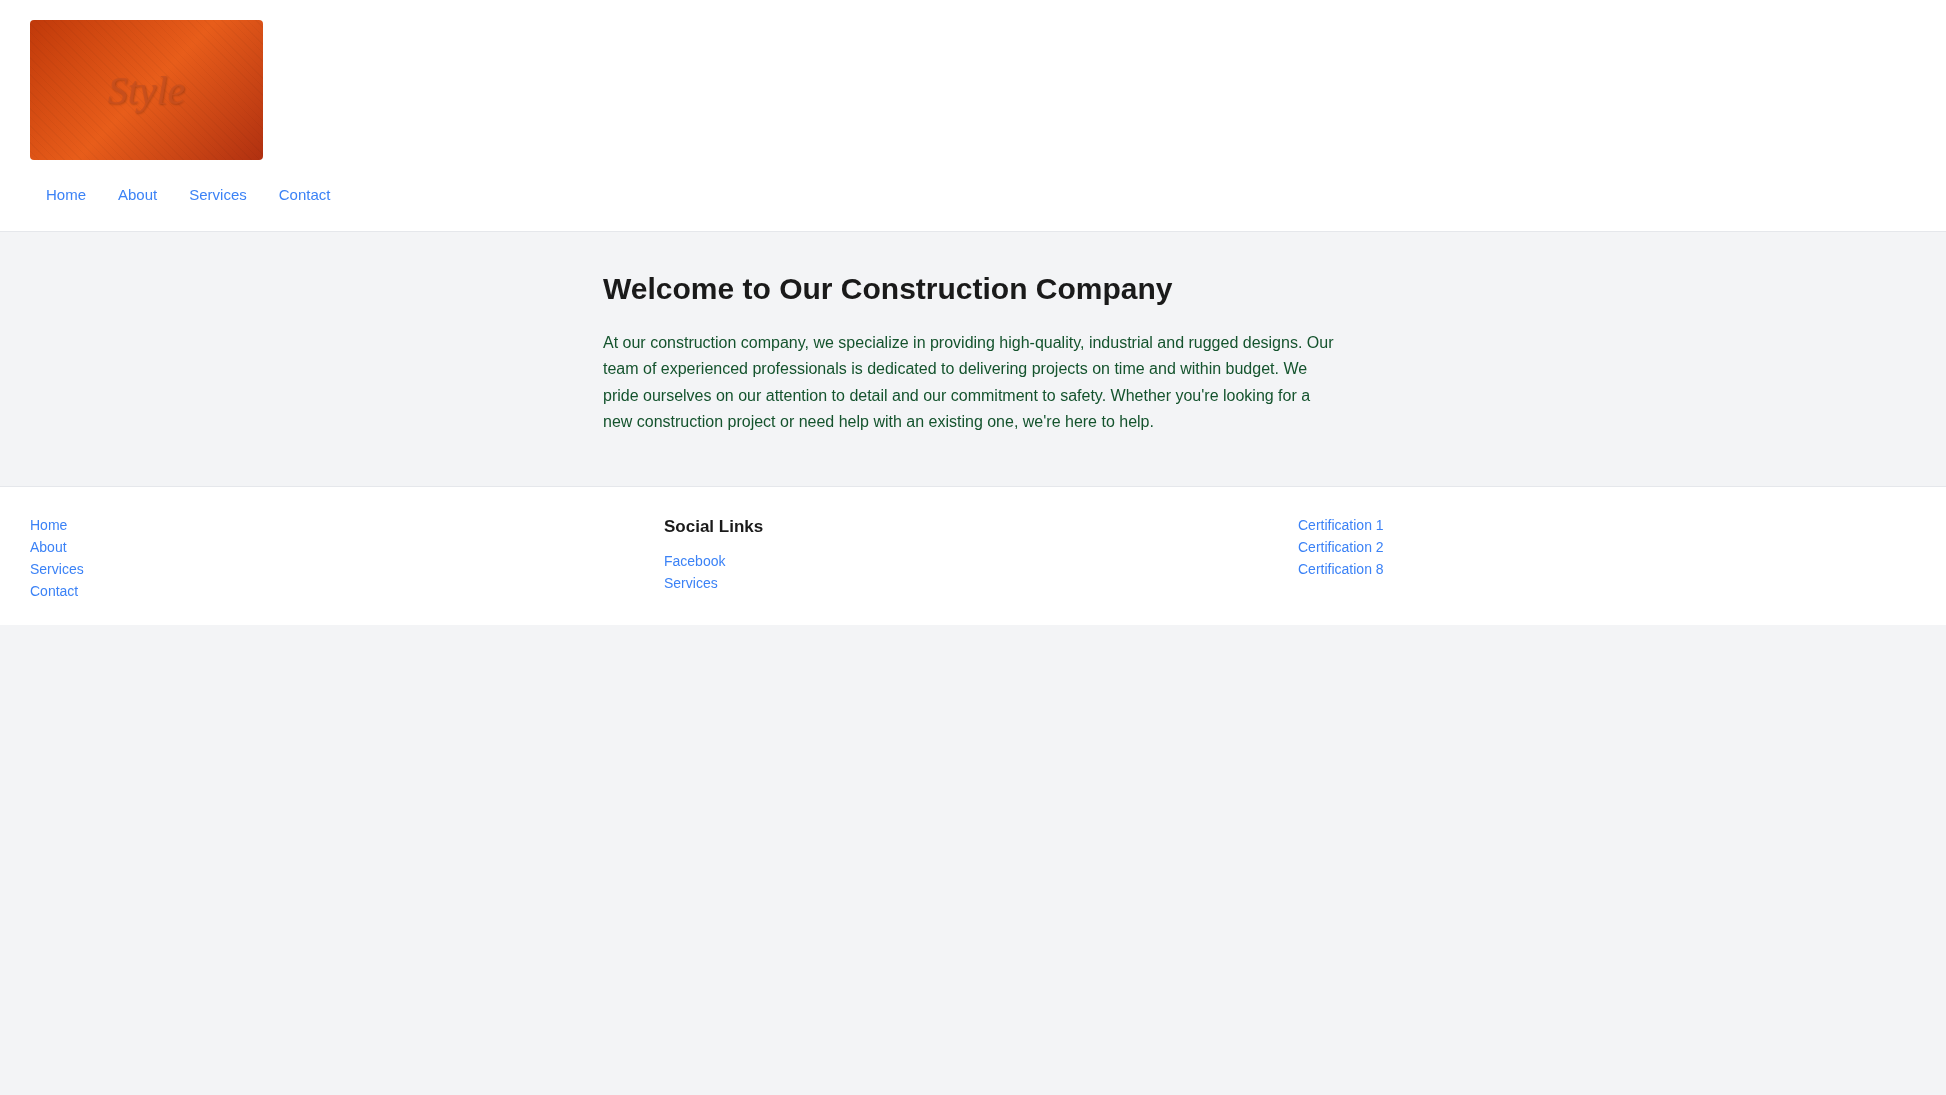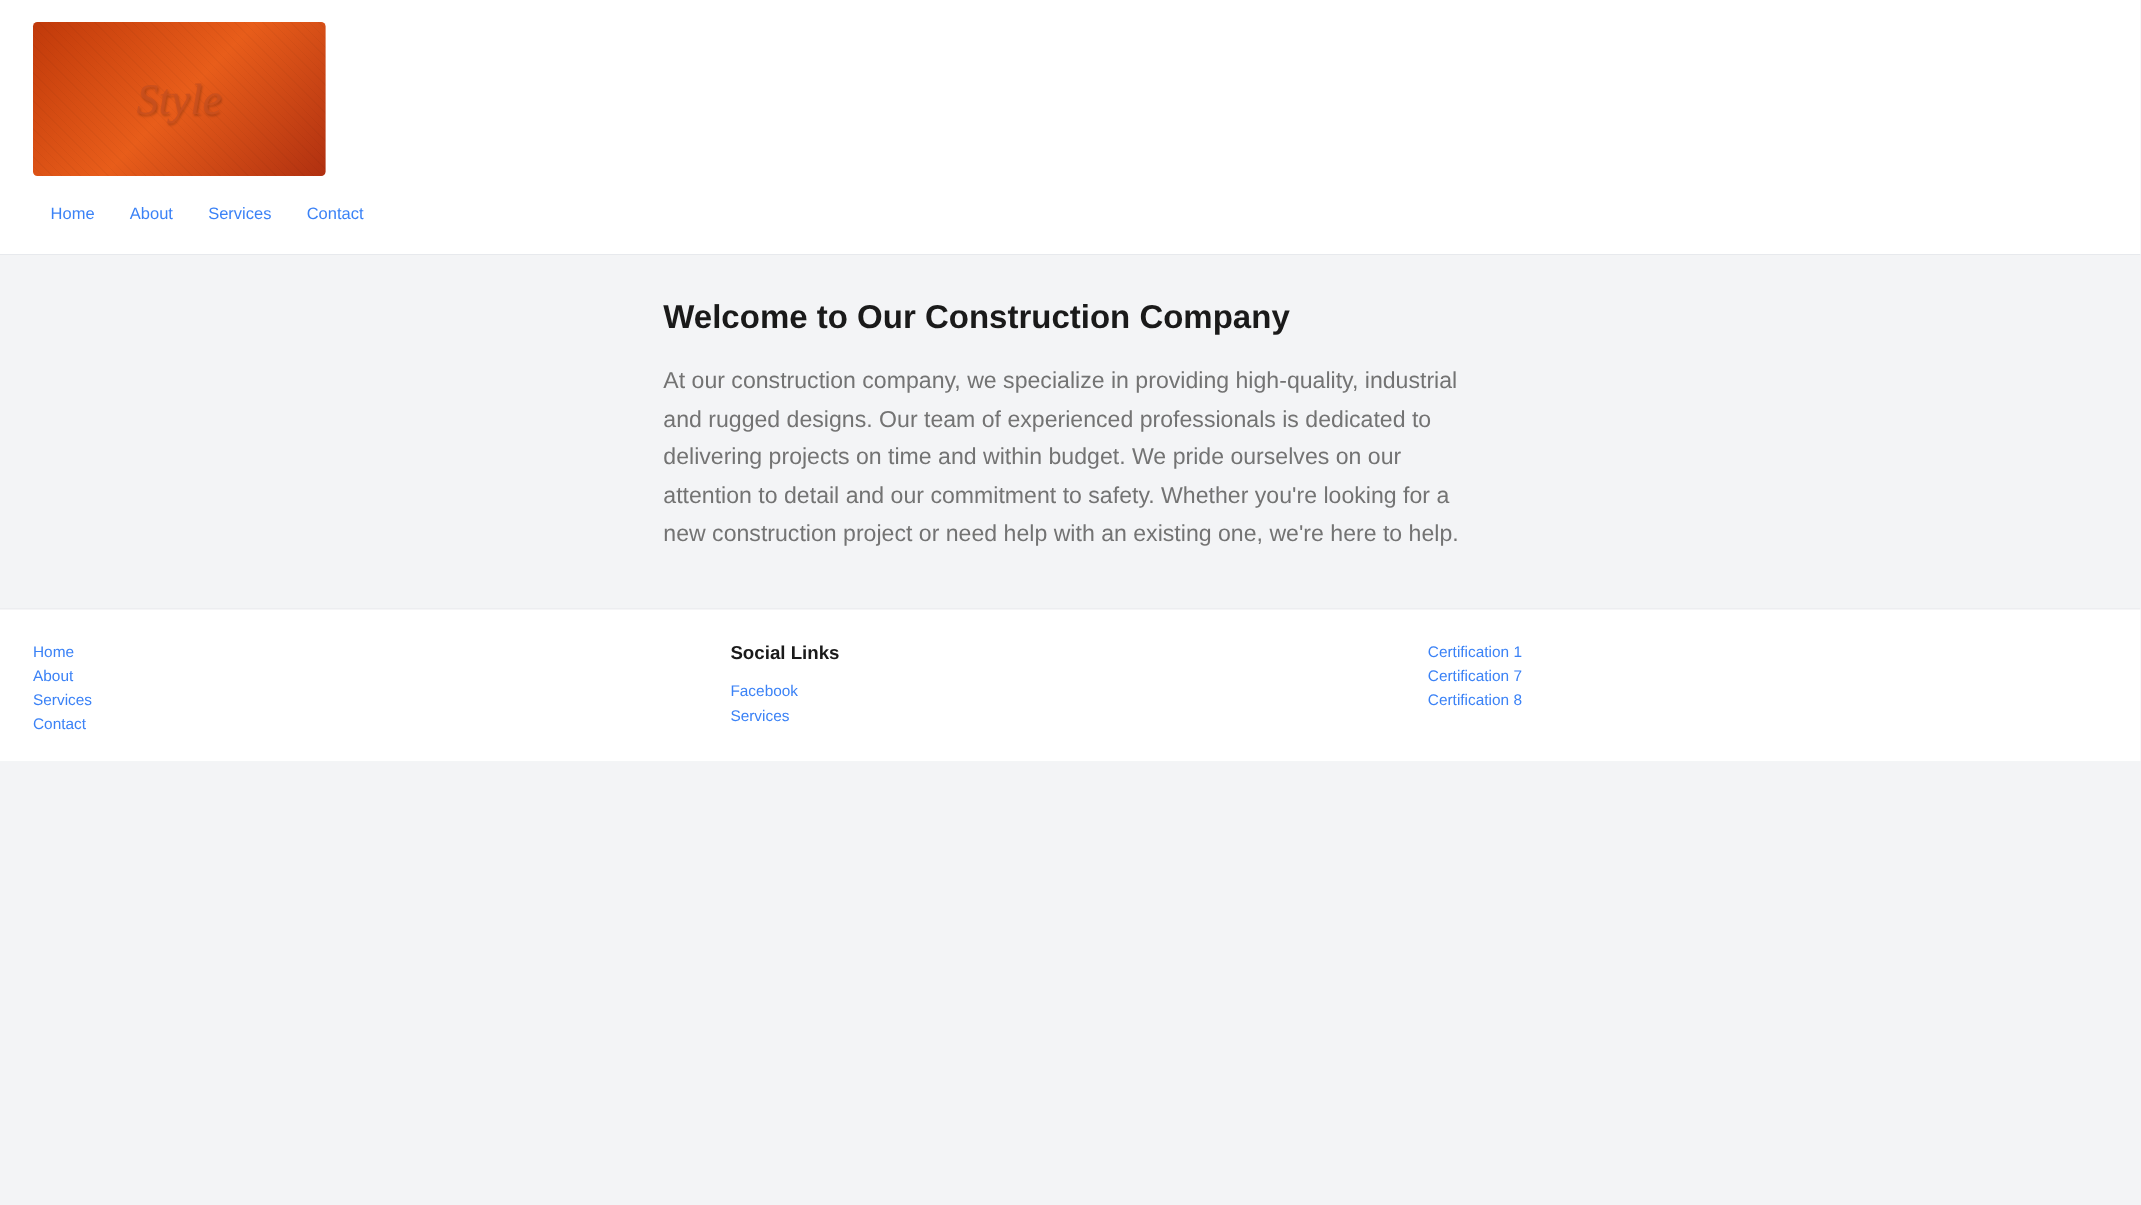--- a/index.html
+++ b/index.html
@@ -12,21 +12,21 @@
     
     header {
       background: #ffffff;
       padding: 20px 30px;
       border-bottom: 1px solid #e5e7eb;
     }
     .logo-container {
       margin-bottom: 18px;
     }
     .logo-img {
-      width: 266px;
+      width: 233px;
       height: 140px;
       background: linear-gradient(135deg, #c0390a 0%, #e85d1a 50%, #b03010 100%);
       display: flex;
       align-items: center;
       justify-content: center;
       border-radius: 4px;
       position: relative;
       overflow: hidden;
     }
     .logo-img::before {
@@ -71,23 +71,23 @@
       margin: 0 auto;
       padding: 0 180px;
     }
     .page-title {
       font-size: 30px;
       font-weight: 700;
       margin-bottom: 24px;
       color: #1a1a1a;
     }
     .page-body {
-      font-size: 21px;
+      font-size: 16px;
       line-height: 1.65;
-      color: #737373;
+      color: #14532d;
     }
 
     
     footer {
       background: #ffffff;
       padding: 30px 30px 20px 30px;
       border-top: 1px solid #e5e7eb;
     }
     .footer-grid {
       display: flex;
@@ -151,19 +151,19 @@
     </div>
 
     <div class="footer-col">
       <div class="footer-heading">Social Links</div>
       <a href="#">Facebook</a>
       <a href="#">Services</a>
     </div>
 
     <div class="footer-col">
       <a href="#">Certification 1</a>
-      <a href="#">Certification 7</a>
+      <a href="#">Certification 2</a>
       <a href="#">Certification 8</a>
     </div>
   </div>
 </footer>
 
 <div class="footer-spacer"></div>
 
 </body></html>

